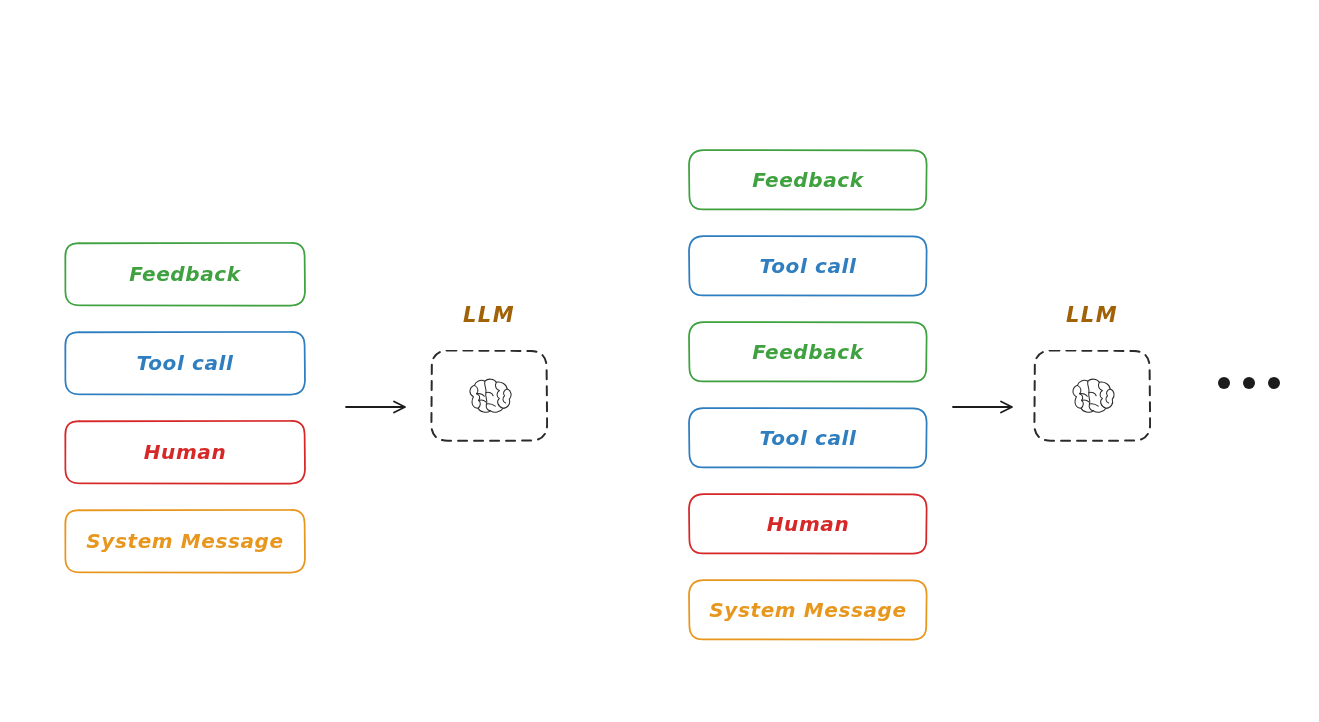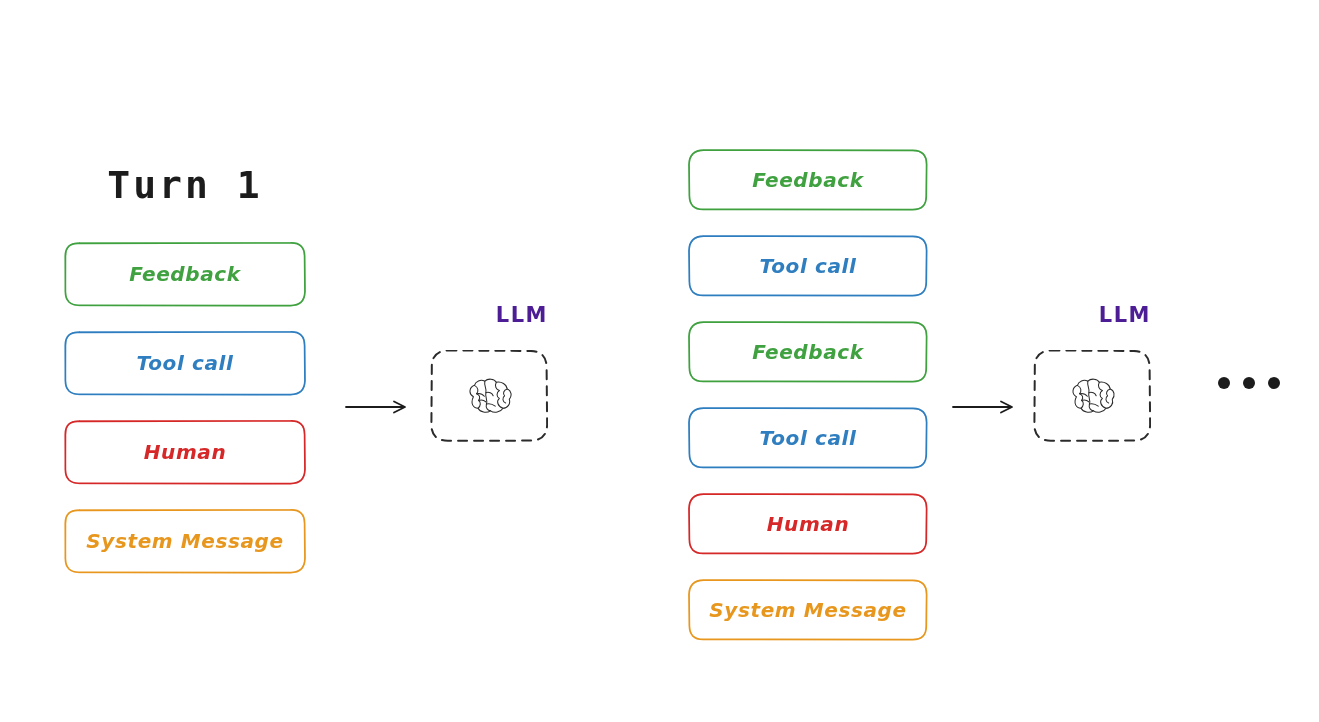--- a/index.html
+++ b/index.html
@@ -49,23 +49,24 @@
     letter-spacing: 0.6px;
     white-space: nowrap;
     font-style: italic;
   }
 
   .llm-label {
     position: absolute;
     font-family: "DejaVu Sans", sans-serif;
     font-size: 21px;
     font-weight: 700;
+    font-style: italic;
     letter-spacing: 1.5px;
-    color: #4c1d95;
-    text-align: right;
+    color: #a16207;
+    text-align: center;
     white-space: nowrap;
   }
   .llm-box {
     position: absolute;
     border: 2px dashed #2b2b2b;
     border-radius: 16px;
     background: #ffffff;
     box-sizing: border-box;
   }
   .brain-holder {
@@ -87,21 +88,20 @@
     width: 12px;
     height: 12px;
     border-radius: 50%;
     background: #1c1c1c;
   }
 </style>
 </head>
 <body>
 
 <div id="canvas">
-    <div class="turn-title" id="turn-1-title" style="left: 64px; top: 163px; width: 242px;">Turn 1</div>
     <div class="msg-box" style="left: 64px; top: 241px; width: 242px; height: 66px; border: none; position: absolute;">
       <svg width="242" height="66" viewBox="0 0 242 66" style="position: absolute; left: 0px; top: 0px;">
         <path d="M 15.4 2.45 L 226.58 1.90 Q 240.6 1.4 240.6 15.4 L 240.95 50.599999999999994 Q 240.6 64.6 226.6 64.6 L 15.58 64.23 Q 1.4 64.6 1.4 50.599999999999994 L 1.28 15.4 Q 1.4 1.4 15.4 2.45 Z" fill="none" stroke="#3FA13F" stroke-width="1.7" stroke-linecap="round" stroke-linejoin="round"></path>
         <path d="M 15.4 1.77 L 226.24 1.77 Q 240.6 1.4 240.6 15.4 L 240.94 50.599999999999994 Q 240.6 64.6 226.6 64.6 L 15.64 64.88 Q 1.4 64.6 1.4 50.599999999999994 L 1.84 15.4 Q 1.4 1.4 15.4 1.77 Z" fill="none" stroke="#3FA13F" stroke-width="0.9" stroke-linecap="round" stroke-linejoin="round" opacity="0.55"></path>
       </svg>
       <span class="msg-label" style="color: rgb(63, 161, 63); position: relative;">Feedback</span>
     </div>
     <div class="msg-box" style="left: 64px; top: 330px; width: 242px; height: 66px; border: none; position: absolute;">
       <svg width="242" height="66" viewBox="0 0 242 66" style="position: absolute; left: 0px; top: 0px;">
         <path d="M 15.4 2.45 L 226.58 1.90 Q 240.6 1.4 240.6 15.4 L 240.95 50.599999999999994 Q 240.6 64.6 226.6 64.6 L 15.58 64.23 Q 1.4 64.6 1.4 50.599999999999994 L 1.28 15.4 Q 1.4 1.4 15.4 2.45 Z" fill="none" stroke="#2E7EC0" stroke-width="1.7" stroke-linecap="round" stroke-linejoin="round"></path>

